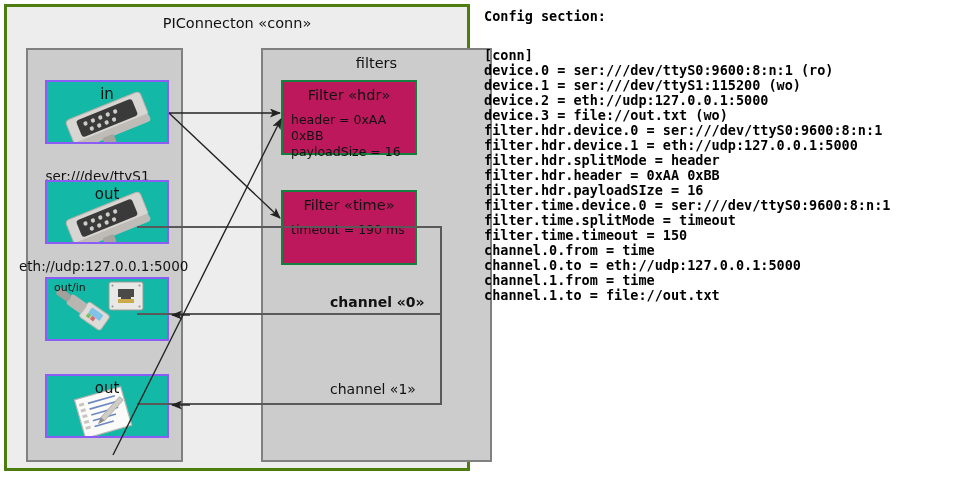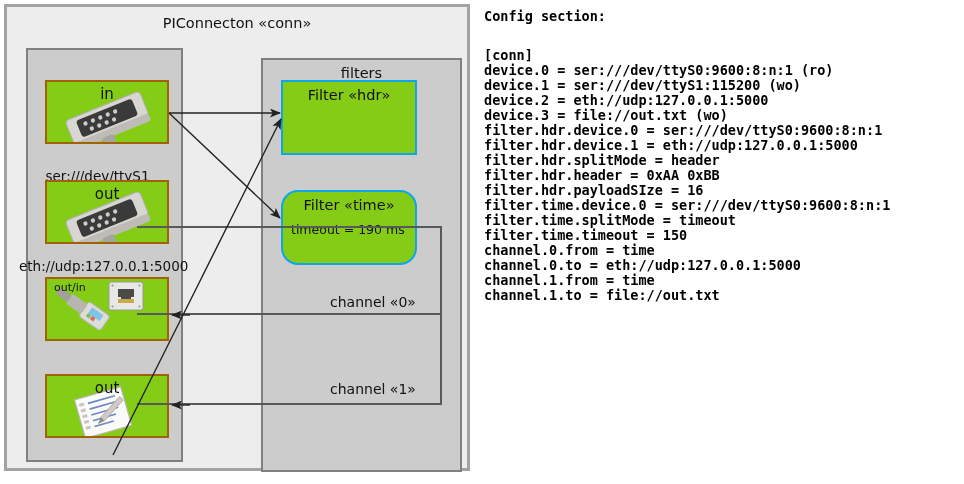--- a/index.html
+++ b/index.html
@@ -8,54 +8,54 @@
     font-family:"DejaVu Sans", sans-serif;
     -webkit-font-smoothing:antialiased;
   }
   #root{position:relative;width:964px;height:484px;}
 
   
   #diagram{position:absolute;left:0;top:0;width:478px;height:484px;}
 
   .outer-frame{
     position:absolute;left:4px;top:4px;width:466px;height:467px;
-    background:#ededed;border:3px solid #a3a3a3;box-sizing:border-box;
+    background:#ededed;border:3px solid #4d7c0f;box-sizing:border-box;
   }
   .pkg-title{
     position:absolute;left:0;top:8px;width:100%;text-align:center;
     font-size:14.5px;color:#111;
   }
 
   .grp{
     position:absolute;background:#cccccc;border:2px solid #808080;
     box-sizing:border-box;
   }
   .grp-devices{left:19px;top:41px;width:157px;height:414px;}
-  .grp-filters{left:254px;top:51px;width:201px;height:414px;}
+  .grp-filters{left:254px;top:41px;width:231px;height:414px;}
   .grp-title{
     position:absolute;left:0;top:5px;width:100%;text-align:center;
     font-size:14.5px;color:#111;
   }
 
   .dev-label{
     position:absolute;text-align:center;font-size:13.5px;color:#111;
     white-space:nowrap;
   }
   .dev-box{
-    position:absolute;background:#84cc16;border:2px solid #a16207;
+    position:absolute;background:#14b8a6;border:2px solid #8b5cf6;
     box-sizing:border-box;
   }
   .dev-name{
     position:absolute;width:100%;text-align:center;top:3px;left:0;
     font-size:15px;color:#111;z-index:3;
   }
   .dev-name.left{text-align:left;left:7px;width:auto;font-size:11px;top:2px;}
 
   .fbox{
-    position:absolute;background:#84cc16;border:2px solid #0ea5e9;
+    position:absolute;background:#be185d;border:2px solid #15803d;
     box-sizing:border-box;
   }
   .fbox-title{
     position:absolute;left:0;top:5px;width:100%;text-align:center;
     font-size:14.5px;color:#111;
   }
   .fbox-attrs{
     position:absolute;left:8px;top:30px;font-size:12.5px;color:#111;
     line-height:16px;
   }
@@ -193,31 +193,35 @@
         </g>
         <g transform="translate(74,22) rotate(42)">
           <rect x="-2" y="0" width="5" height="28" fill="#cfccc7" stroke="#a9a6a1" stroke-width="0.8"></rect>
           <polygon points="-2,28 3,28 0.5,35" fill="#8f8c87"></polygon>
         </g>
       </svg>
     </div>
 
     <div class="fbox" style="left:281px;top:80px;width:136px;height:75px;">
       <div class="fbox-title">Filter «hdr»</div>
-    </div>
-
-    <div class="fbox" style="left:281px;top:190px;width:136px;height:75px;border-radius:17px;">
+      <div class="fbox-attrs">
+        <div>header = 0xAA 0xBB</div>
+        <div>payloadSize = 16</div>
+      </div>
+    </div>
+
+    <div class="fbox" style="left:281px;top:190px;width:136px;height:75px;">
       <div class="fbox-title">Filter «time»</div>
       <div class="fbox-attrs">
         <div>timeout = 190 ms</div>
       </div>
     </div>
 
     <div class="chan-box" style="left:137px;top:226px;width:305px;height:89px;border-left:none;"></div>
-    <div class="chan-label" style="left:330px;top:294px;">channel «0»</div>
+    <div class="chan-label" style="left:330px;top:294px;font-weight:bold;">channel «0»</div>
 
     <div class="chan-box" style="left:137px;top:313px;width:305px;height:92px;border-left:none;"></div>
     <div class="chan-label" style="left:330px;top:381px;">channel «1»</div>
 
     <svg class="overlay">
       <defs>
         <marker id="ah" markerWidth="11" markerHeight="9" refX="10" refY="4.5" orient="auto" markerUnits="userSpaceOnUse">
           <path d="M0,0 L11,4.5 L0,9 L2.6,4.5 z" fill="#222222"></path>
         </marker>
       </defs>

